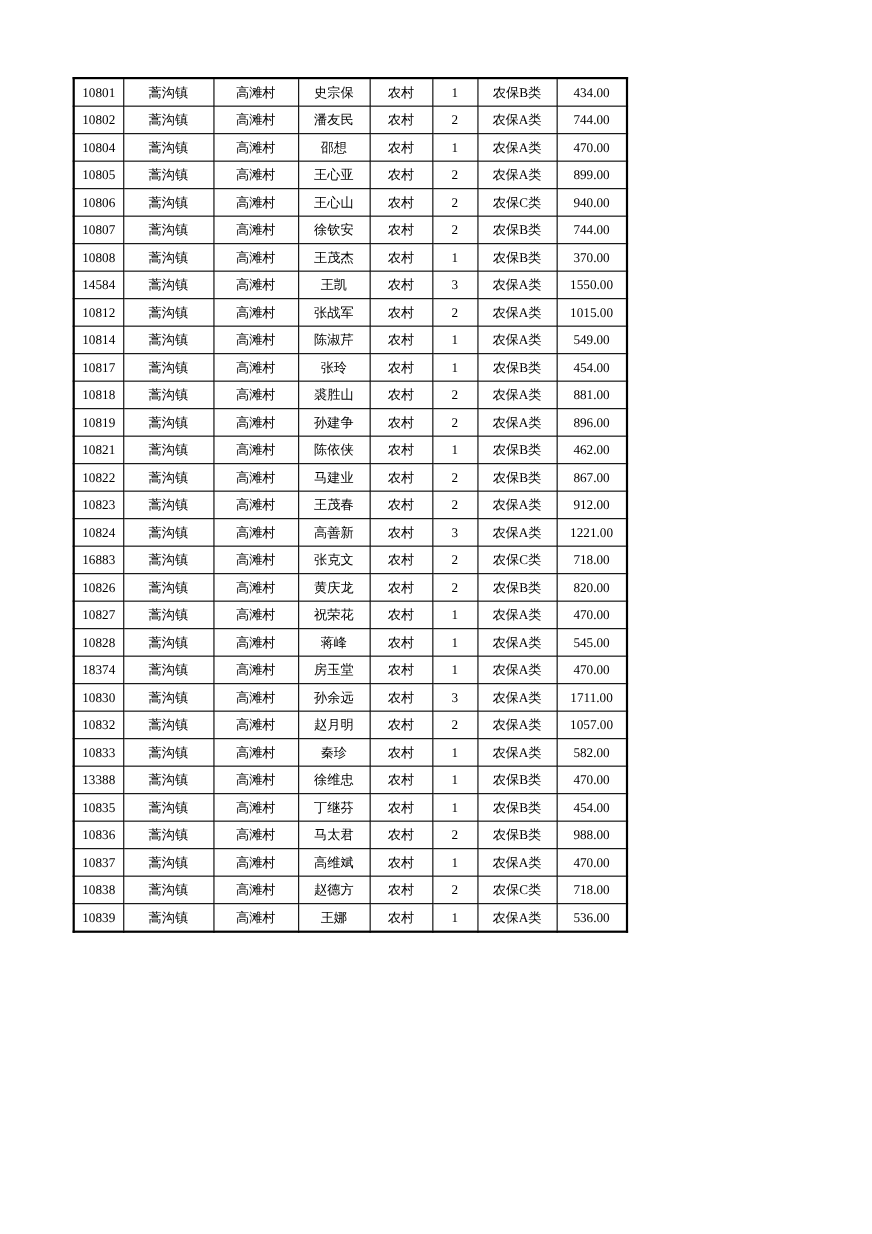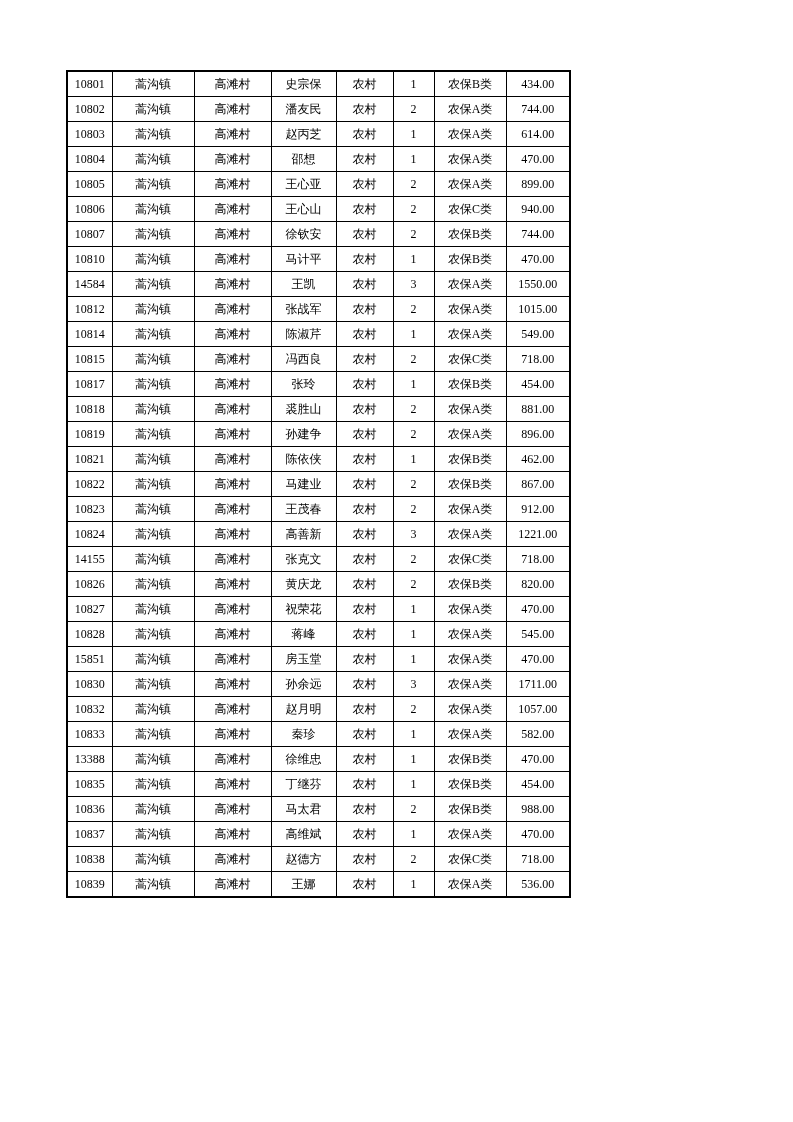--- a/index.html
+++ b/index.html
@@ -73,30 +73,20 @@
           <td>10802</td>
           <td>蒿沟镇</td>
           <td>高滩村</td>
           <td>潘友民</td>
           <td>农村</td>
           <td>2</td>
           <td>农保A类</td>
           <td>744.00</td>
         </tr>
         <tr>
-          <td>10803</td>
-          <td>蒿沟镇</td>
-          <td>高滩村</td>
-          <td>赵丙芝</td>
-          <td>农村</td>
-          <td>1</td>
-          <td>农保A类</td>
-          <td>614.00</td>
-        </tr>
-        <tr>
           <td>10804</td>
           <td>蒿沟镇</td>
           <td>高滩村</td>
           <td>邵想</td>
           <td>农村</td>
           <td>1</td>
           <td>农保A类</td>
           <td>470.00</td>
         </tr>
         <tr>
@@ -123,28 +113,28 @@
           <td>10807</td>
           <td>蒿沟镇</td>
           <td>高滩村</td>
           <td>徐钦安</td>
           <td>农村</td>
           <td>2</td>
           <td>农保B类</td>
           <td>744.00</td>
         </tr>
         <tr>
-          <td>10810</td>
-          <td>蒿沟镇</td>
-          <td>高滩村</td>
-          <td>马计平</td>
-          <td>农村</td>
-          <td>1</td>
-          <td>农保B类</td>
-          <td>470.00</td>
+          <td>10808</td>
+          <td>蒿沟镇</td>
+          <td>高滩村</td>
+          <td>王茂杰</td>
+          <td>农村</td>
+          <td>1</td>
+          <td>农保B类</td>
+          <td>370.00</td>
         </tr>
         <tr>
           <td>14584</td>
           <td>蒿沟镇</td>
           <td>高滩村</td>
           <td>王凯</td>
           <td>农村</td>
           <td>3</td>
           <td>农保A类</td>
           <td>1550.00</td>
@@ -163,110 +153,100 @@
           <td>10814</td>
           <td>蒿沟镇</td>
           <td>高滩村</td>
           <td>陈淑芹</td>
           <td>农村</td>
           <td>1</td>
           <td>农保A类</td>
           <td>549.00</td>
         </tr>
         <tr>
-          <td>10815</td>
-          <td>蒿沟镇</td>
-          <td>高滩村</td>
-          <td>冯西良</td>
+          <td>10817</td>
+          <td>蒿沟镇</td>
+          <td>高滩村</td>
+          <td>张玲</td>
+          <td>农村</td>
+          <td>1</td>
+          <td>农保B类</td>
+          <td>454.00</td>
+        </tr>
+        <tr>
+          <td>10818</td>
+          <td>蒿沟镇</td>
+          <td>高滩村</td>
+          <td>裘胜山</td>
+          <td>农村</td>
+          <td>2</td>
+          <td>农保A类</td>
+          <td>881.00</td>
+        </tr>
+        <tr>
+          <td>10819</td>
+          <td>蒿沟镇</td>
+          <td>高滩村</td>
+          <td>孙建争</td>
+          <td>农村</td>
+          <td>2</td>
+          <td>农保A类</td>
+          <td>896.00</td>
+        </tr>
+        <tr>
+          <td>10821</td>
+          <td>蒿沟镇</td>
+          <td>高滩村</td>
+          <td>陈依侠</td>
+          <td>农村</td>
+          <td>1</td>
+          <td>农保B类</td>
+          <td>462.00</td>
+        </tr>
+        <tr>
+          <td>10822</td>
+          <td>蒿沟镇</td>
+          <td>高滩村</td>
+          <td>马建业</td>
+          <td>农村</td>
+          <td>2</td>
+          <td>农保B类</td>
+          <td>867.00</td>
+        </tr>
+        <tr>
+          <td>10823</td>
+          <td>蒿沟镇</td>
+          <td>高滩村</td>
+          <td>王茂春</td>
+          <td>农村</td>
+          <td>2</td>
+          <td>农保A类</td>
+          <td>912.00</td>
+        </tr>
+        <tr>
+          <td>10824</td>
+          <td>蒿沟镇</td>
+          <td>高滩村</td>
+          <td>高善新</td>
+          <td>农村</td>
+          <td>3</td>
+          <td>农保A类</td>
+          <td>1221.00</td>
+        </tr>
+        <tr>
+          <td>16883</td>
+          <td>蒿沟镇</td>
+          <td>高滩村</td>
+          <td>张克文</td>
           <td>农村</td>
           <td>2</td>
           <td>农保C类</td>
           <td>718.00</td>
         </tr>
         <tr>
-          <td>10817</td>
-          <td>蒿沟镇</td>
-          <td>高滩村</td>
-          <td>张玲</td>
-          <td>农村</td>
-          <td>1</td>
-          <td>农保B类</td>
-          <td>454.00</td>
-        </tr>
-        <tr>
-          <td>10818</td>
-          <td>蒿沟镇</td>
-          <td>高滩村</td>
-          <td>裘胜山</td>
-          <td>农村</td>
-          <td>2</td>
-          <td>农保A类</td>
-          <td>881.00</td>
-        </tr>
-        <tr>
-          <td>10819</td>
-          <td>蒿沟镇</td>
-          <td>高滩村</td>
-          <td>孙建争</td>
-          <td>农村</td>
-          <td>2</td>
-          <td>农保A类</td>
-          <td>896.00</td>
-        </tr>
-        <tr>
-          <td>10821</td>
-          <td>蒿沟镇</td>
-          <td>高滩村</td>
-          <td>陈依侠</td>
-          <td>农村</td>
-          <td>1</td>
-          <td>农保B类</td>
-          <td>462.00</td>
-        </tr>
-        <tr>
-          <td>10822</td>
-          <td>蒿沟镇</td>
-          <td>高滩村</td>
-          <td>马建业</td>
-          <td>农村</td>
-          <td>2</td>
-          <td>农保B类</td>
-          <td>867.00</td>
-        </tr>
-        <tr>
-          <td>10823</td>
-          <td>蒿沟镇</td>
-          <td>高滩村</td>
-          <td>王茂春</td>
-          <td>农村</td>
-          <td>2</td>
-          <td>农保A类</td>
-          <td>912.00</td>
-        </tr>
-        <tr>
-          <td>10824</td>
-          <td>蒿沟镇</td>
-          <td>高滩村</td>
-          <td>高善新</td>
-          <td>农村</td>
-          <td>3</td>
-          <td>农保A类</td>
-          <td>1221.00</td>
-        </tr>
-        <tr>
-          <td>14155</td>
-          <td>蒿沟镇</td>
-          <td>高滩村</td>
-          <td>张克文</td>
-          <td>农村</td>
-          <td>2</td>
-          <td>农保C类</td>
-          <td>718.00</td>
-        </tr>
-        <tr>
           <td>10826</td>
           <td>蒿沟镇</td>
           <td>高滩村</td>
           <td>黄庆龙</td>
           <td>农村</td>
           <td>2</td>
           <td>农保B类</td>
           <td>820.00</td>
         </tr>
         <tr>
@@ -283,21 +263,21 @@
           <td>10828</td>
           <td>蒿沟镇</td>
           <td>高滩村</td>
           <td>蒋峰</td>
           <td>农村</td>
           <td>1</td>
           <td>农保A类</td>
           <td>545.00</td>
         </tr>
         <tr>
-          <td>15851</td>
+          <td>18374</td>
           <td>蒿沟镇</td>
           <td>高滩村</td>
           <td>房玉堂</td>
           <td>农村</td>
           <td>1</td>
           <td>农保A类</td>
           <td>470.00</td>
         </tr>
         <tr>
           <td>10830</td>

